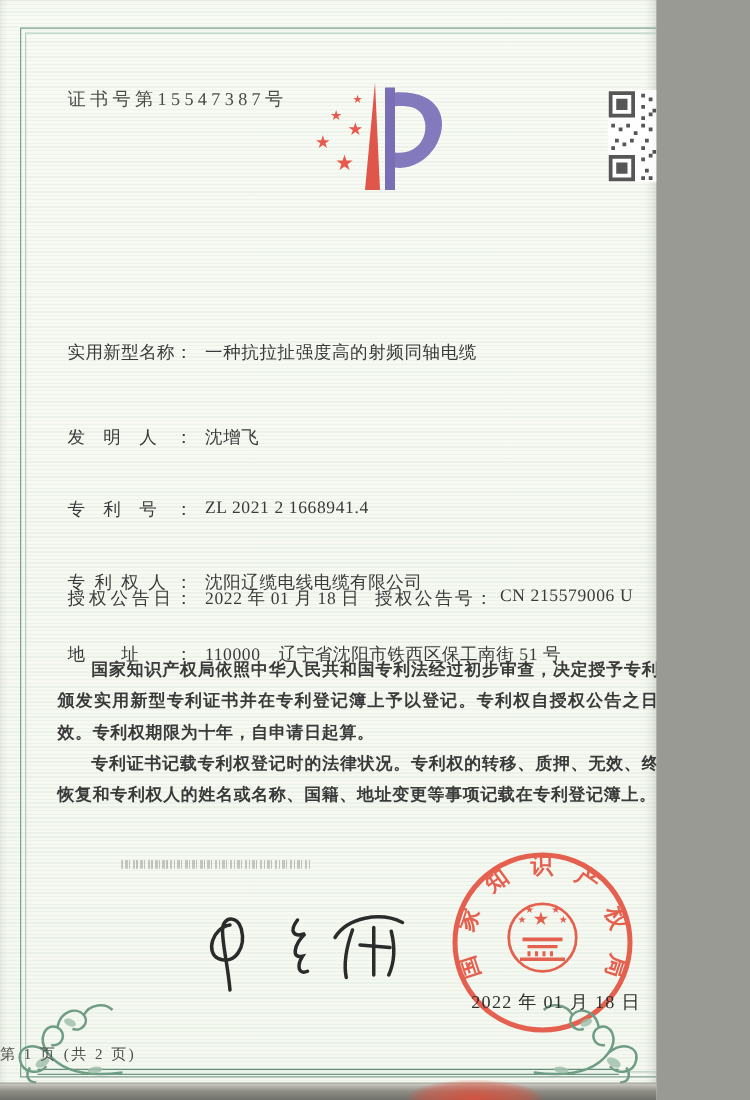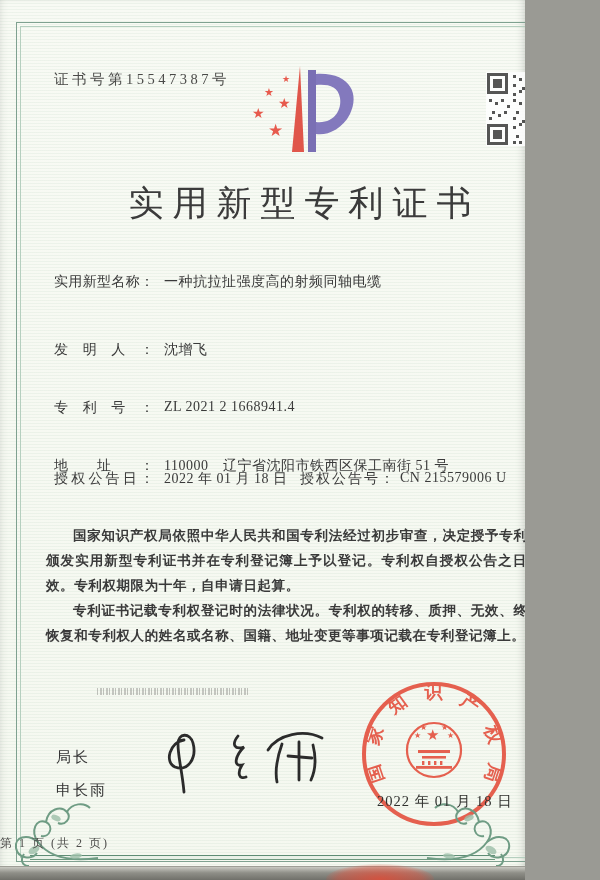--- a/index.html
+++ b/index.html
@@ -174,54 +174,52 @@
           <rect x="57" y="63" width="3" height="3"></rect>
           <rect x="66" y="66" width="3" height="3"></rect>
         <rect x="69" y="69" width="3" height="3"></rect>
           <rect x="33" y="69" width="3" height="3"></rect>
           <rect x="27" y="69" width="3" height="3"></rect>
           <rect x="63" y="69" width="3" height="3"></rect>
       </g>
     </svg>
   </div>
 
-  <div class="title">实用新型专利证书</div>
 
   <div class="rows">
     <div class="row first">
       <span class="row-label">实用新型名称：</span><span class="row-value">一种抗拉扯强度高的射频同轴电缆</span>
     </div>
     <div class="row">
       <span class="row-label">发明人：</span><span class="row-value">沈增飞</span>
     </div>
     <div class="row">
       <span class="row-label">专利号：</span><span class="row-value">ZL 2021 2 1668941.4</span>
+    </div>
+    <div class="row">
+      <span class="row-label">专利权人：</span><span class="row-value">沈阳辽缆电线电缆有限公司</span>
     </div>
     <div class="row">
       <span class="row-label">地址：</span><span class="row-value">110000　辽宁省沈阳市铁西区保工南街 51 号</span>
     </div>
   </div>
 
   <div class="grant-row">
     <span class="row-label">授权公告日：</span><span class="row-value">2022 年 01 月 18 日</span>
     <span class="grant-no-label">授权公告号：</span>
     <span class="grant-no-value">CN 215579006 U</span>
   </div>
 
   <div class="body-text">
     <p>国家知识产权局依照中华人民共和国专利法经过初步审查，决定授予专利权，颁发实用新型专利证书并在专利登记簿上予以登记。专利权自授权公告之日起生效。专利权期限为十年，自申请日起算。</p>
     <p>专利证书记载专利权登记时的法律状况。专利权的转移、质押、无效、终止、恢复和专利权人的姓名或名称、国籍、地址变更等事项记载在专利登记簿上。</p>
   </div>
 
   <div class="barcode"></div>
 
-  <div class="signer">
-    <div>局长</div>
-    <div>申长雨</div>
-  </div>
 
   <div class="signature-svg">
     <svg width="190" height="92" viewBox="0 0 190 92">
       <g fill="none" stroke="#2b2b2b" stroke-width="2.8" stroke-linecap="round">
         <path d="M34,26 C20,28 14,48 25,53 C38,58 47,44 43,29 C40,18 28,19 28,30 C28,43 32,56 34,78"></path>
         <path d="M88,22 C81,31 85,36 94,33 C85,42 83,53 92,51 C87,59 89,66 96,63"></path>
         <path d="M118,36 C128,20 154,15 172,24"></path>
         <path d="M132,30 C127,44 125,58 127,68"></path>
         <path d="M149,28 L149,66"></path>
         <path d="M138,42 L162,44"></path>

